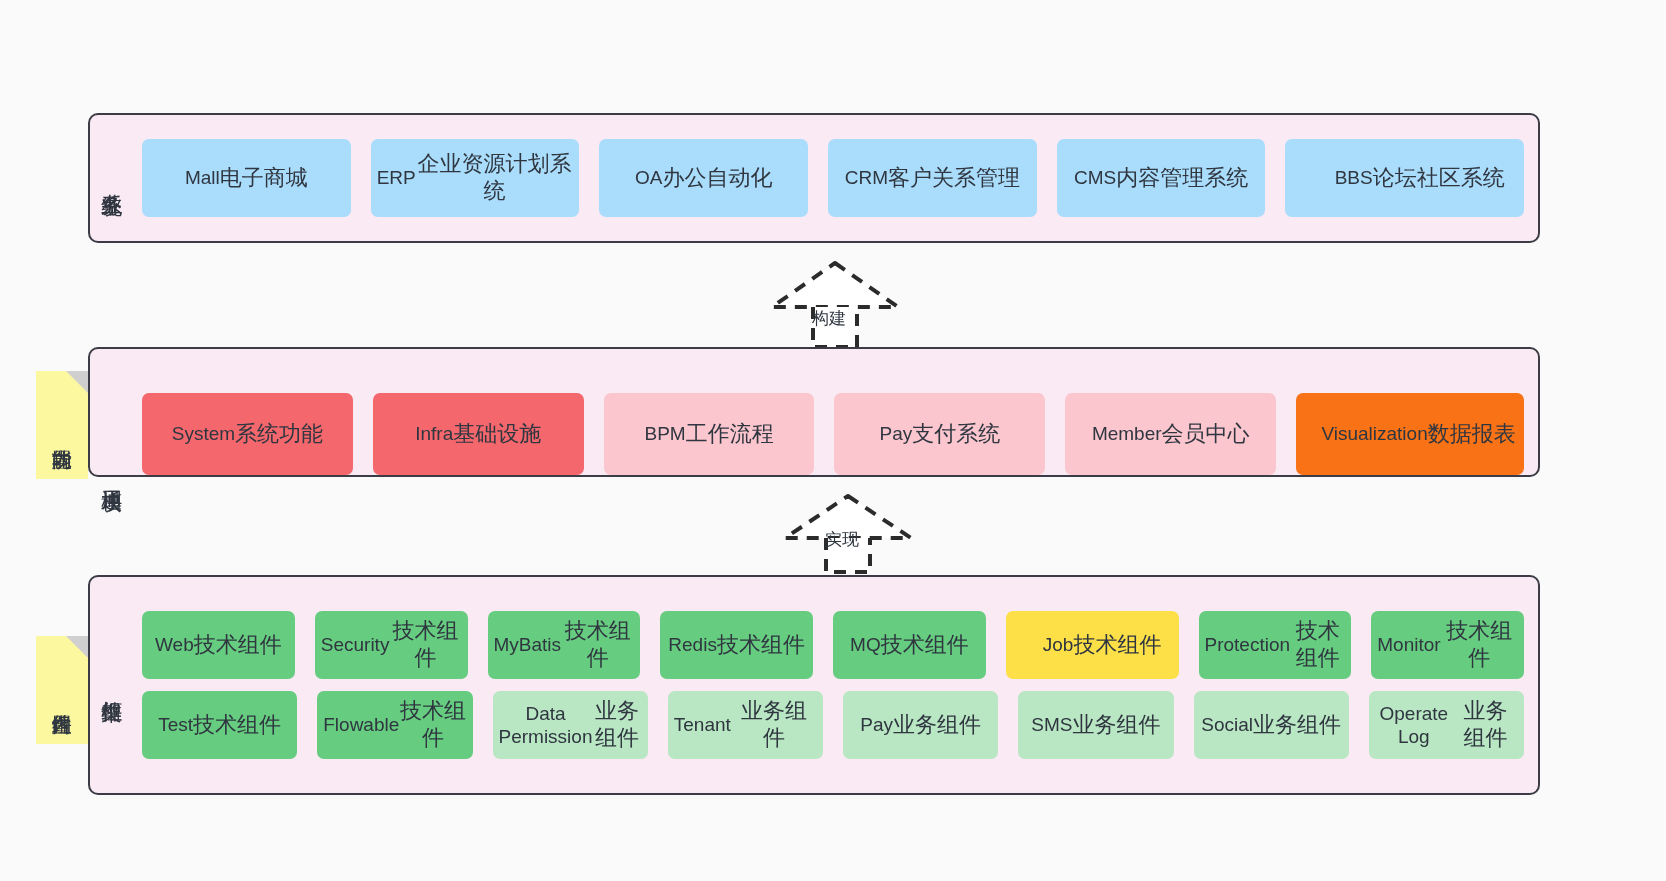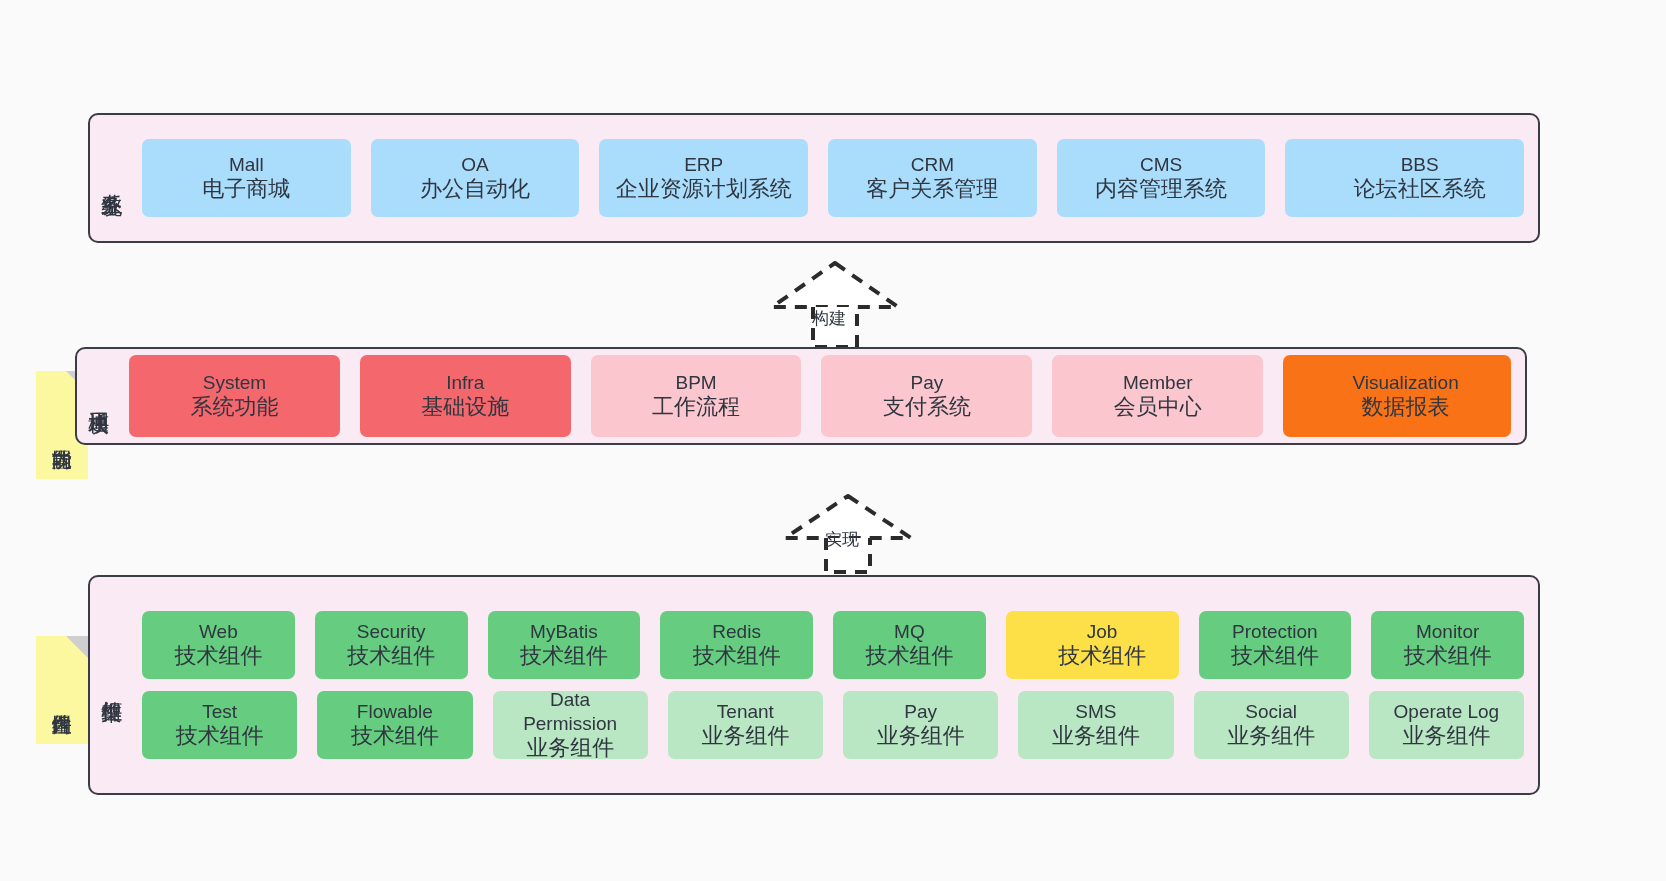--- a/index.html
+++ b/index.html
@@ -61,21 +61,21 @@
   .row {
     display: flex;
     gap: 20px;
   }
 
   
   .node {
     flex: 1 1 0;
     border-radius: 7px;
     display: flex;
-    flex-direction: column;
+    flex-direction: row;
     align-items: center;
     justify-content: center;
     text-align: center;
     line-height: 1.22;
     box-sizing: border-box;
     padding: 4px 6px;
     color: #2f3640;
   }
   .node .n-name {
     font-size: 19px;
@@ -135,26 +135,26 @@
 
   <div class="layer" id="layer-business-system" style="left:88px; top:113px; width:1452px; height:130px;">
     <div class="layer-title">业务系统</div>
     <div class="rows">
       <div class="row">
         <div class="node h-biz" style="background:#aadcfb;">
           <span class="n-name">Mall</span>
           <span class="n-sub">电子商城</span>
         </div>
         <div class="node h-biz" style="background:#aadcfb;">
+          <span class="n-name">ERP</span>
+          <span class="n-sub">企业资源计划系统</span>
+        </div>
+        <div class="node h-biz" style="background:#aadcfb;">
           <span class="n-name">OA</span>
           <span class="n-sub">办公自动化</span>
-        </div>
-        <div class="node h-biz" style="background:#aadcfb;">
-          <span class="n-name">ERP</span>
-          <span class="n-sub">企业资源计划系统</span>
         </div>
         <div class="node h-biz" style="background:#aadcfb;text-align:center;">
           <span class="n-name">CRM</span>
           <span class="n-sub">客户关系管理</span>
         </div>
         <div class="node h-biz" style="background:#aadcfb;">
           <span class="n-name">CMS</span>
           <span class="n-sub">内容管理系统</span>
         </div>
         <div class="node h-biz" style="background:#aadcfb;padding-left:36px;">
@@ -172,21 +172,21 @@
 
       <path d="M58,52 L58,92 L102,92 L102,52" fill="#ffffff" stroke="#2b2b2b" stroke-width="4" stroke-dasharray="12,9" stroke-linejoin="miter"></path>
     </svg>
     <span class="conn-label" style="left:57px; top:52px;">构建</span>
   </div>
 
   <div class="note" style="left:36px; top:371px; width:52px; height:108px;">
     <span>内置功能</span>
   </div>
 
-  <div class="layer" id="layer-common-module" style="left:75px; top:347px; width:1452px; height:98px;">
+  <div class="layer" id="layer-common-module" style="left:88px; top:347px; width:1452px; height:130px;align-items:flex-end;">
     <div class="layer-title">通用模块</div>
     <div class="rows">
       <div class="row">
         <div class="node h-mod" style="background:#f4676c;">
           <span class="n-name">System</span>
           <span class="n-sub">系统功能</span>
         </div>
         <div class="node h-mod" style="background:#f4676c;">
           <span class="n-name">Infra</span>
           <span class="n-sub">基础设施</span>

